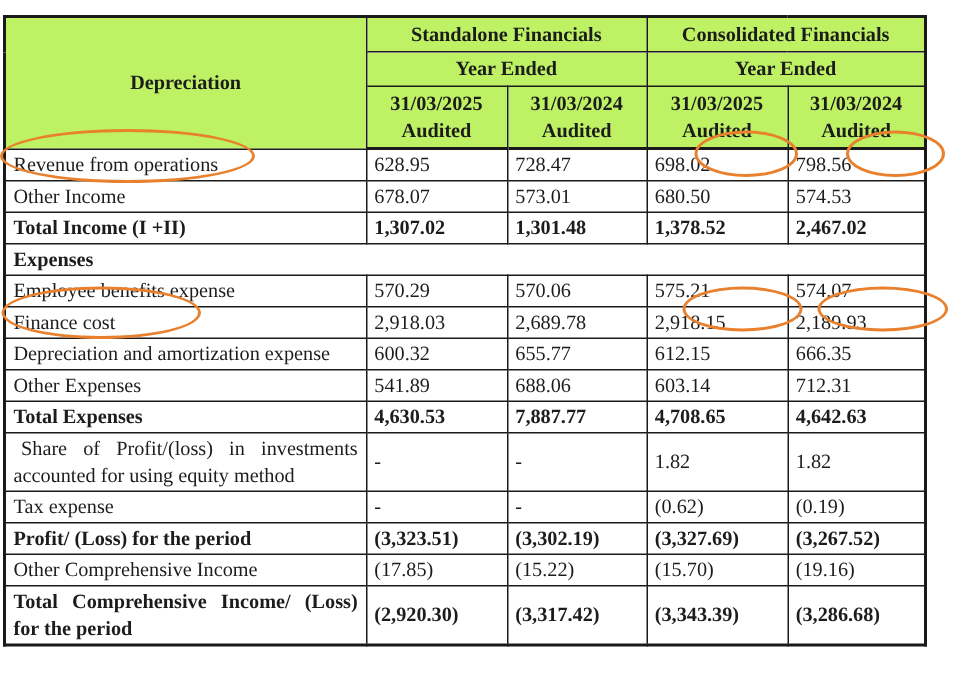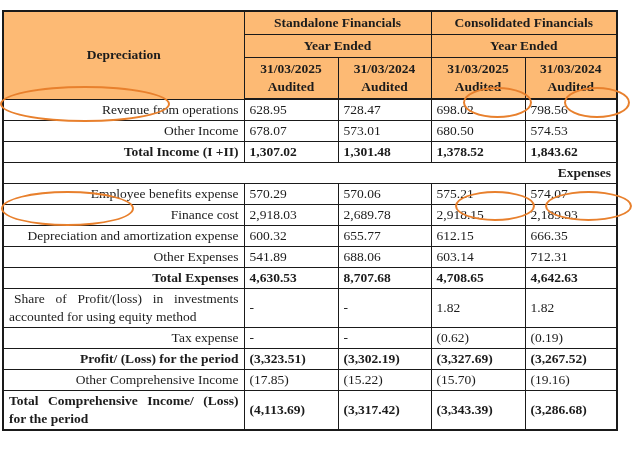--- a/index.html
+++ b/index.html
@@ -21,29 +21,29 @@
   table.fin th, table.fin td{
     border:1px solid #1a1a1a;
     font-size:13.5px;
     line-height:18px;
     padding:1px 5px;
     vertical-align:middle;
     overflow:hidden;
   }
   
   tr.hrow th{
-    background:#fdba74;
+    background:#bef264;
     font-weight:bold;
     text-align:center;
     padding:2px 3px;
   }
   tr.h3 th{border-bottom:2px solid #1a1a1a;}
   th .two{display:block;}
   
-  td.lbl{text-align:right;padding-left:5px;}
+  td.lbl{text-align:left;padding-left:5px;}
   td.num{text-align:left;padding-right:6px;}
   tr.bold td{font-weight:bold;}
   tr.rule td{border-top:1.5px solid #1a1a1a;}
   tr.ruleb td{border-bottom:1.5px solid #1a1a1a;margin-left:42px;}
   td.section{font-weight:bold;}
   td.justify{text-align:justify;text-indent:5px;padding-right:4px;}
   td.justify2{text-align:justify;padding-right:4px;font-weight:bold;margin-top:26px;}
   td.tall{height:36px;}
   
   .ellipse{
@@ -114,21 +114,21 @@
       <td class="num">678.07</td>
       <td class="num">573.01</td>
       <td class="num">680.50</td>
       <td class="num">574.53</td>
     </tr>
     <tr class="bold rule">
       <td class="lbl">Total Income (I +II)</td>
       <td class="num">1,307.02</td>
       <td class="num">1,301.48</td>
       <td class="num">1,378.52</td>
-      <td class="num">1,843.62</td>
+      <td class="num">2,467.02</td>
     </tr>
     <tr class="rule ruleb">
       <td class="lbl section" colspan="5">Expenses</td>
     </tr>
     <tr>
       <td class="lbl">Employee benefits expense</td>
       <td class="num">570.29</td>
       <td class="num">570.06</td>
       <td class="num">575.21</td>
       <td class="num">574.07</td>
@@ -150,21 +150,21 @@
     <tr>
       <td class="lbl">Other Expenses</td>
       <td class="num">541.89</td>
       <td class="num">688.06</td>
       <td class="num">603.14</td>
       <td class="num">712.31</td>
     </tr>
     <tr class="bold rule">
       <td class="lbl">Total Expenses</td>
       <td class="num">4,630.53</td>
-      <td class="num">8,707.68</td>
+      <td class="num">7,887.77</td>
       <td class="num">4,708.65</td>
       <td class="num">4,642.63</td>
     </tr>
     <tr class="rule">
       <td class="lbl justify tall">Share of Profit/(loss) in investments accounted for using equity method</td>
       <td class="num">-</td>
       <td class="num">-</td>
       <td class="num">1.82</td>
       <td class="num">1.82</td>
     </tr>
@@ -184,21 +184,21 @@
     </tr>
     <tr>
       <td class="lbl">Other Comprehensive Income</td>
       <td class="num">(17.85)</td>
       <td class="num">(15.22)</td>
       <td class="num">(15.70)</td>
       <td class="num">(19.16)</td>
     </tr>
     <tr class="bold rule">
       <td class="justify2 tall">Total Comprehensive Income/ (Loss) for the period</td>
-      <td class="num">(4,113.69)</td>
+      <td class="num">(2,920.30)</td>
       <td class="num">(3,317.42)</td>
       <td class="num">(3,343.39)</td>
       <td class="num">(3,286.68)</td>
     </tr>
   </tbody>
     </table>
 
   <div class="ellipse el-rev-label"></div>
   <div class="ellipse el-rev-c25"></div>
   <div class="ellipse el-rev-c24"></div>

